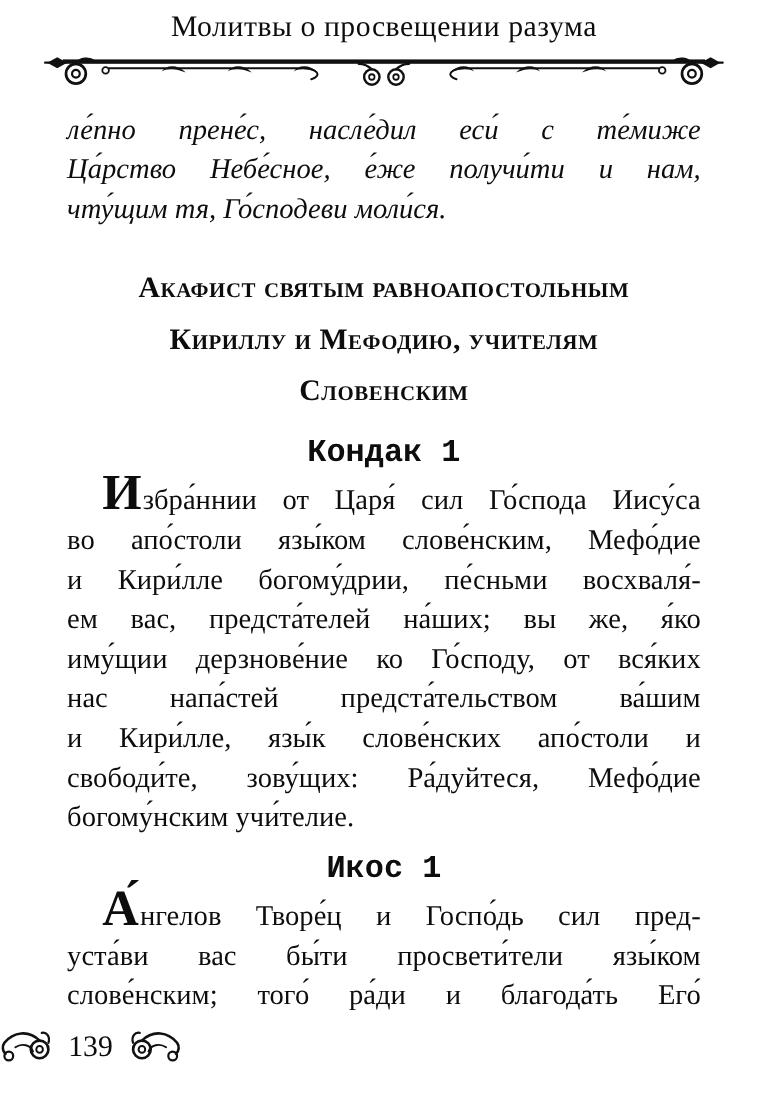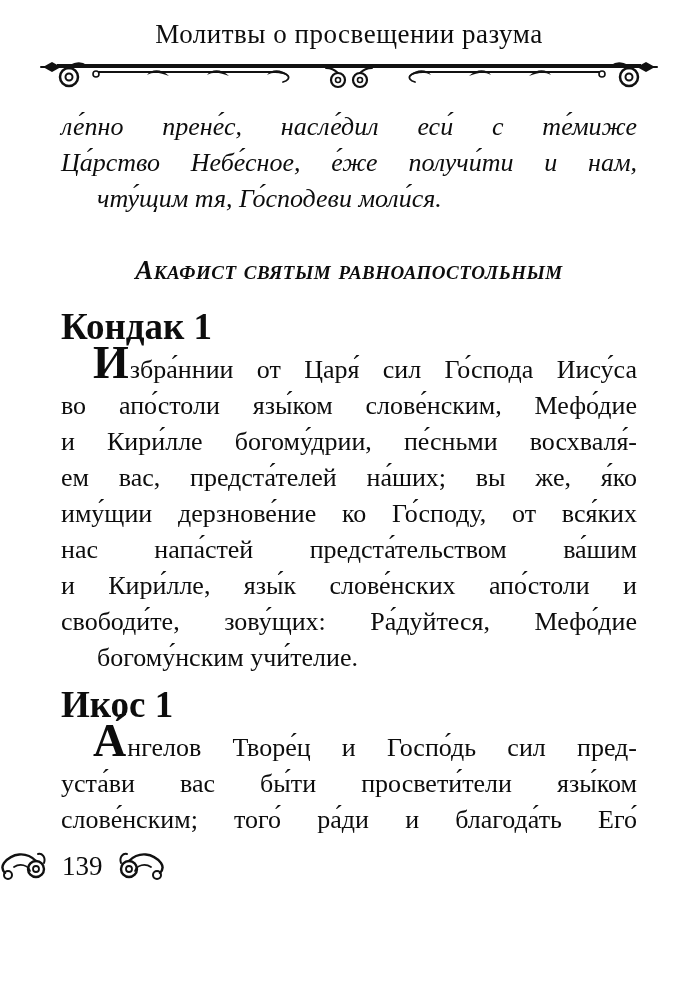--- a/index.html
+++ b/index.html
@@ -9,53 +9,54 @@
     height: 1000px;
     background: #ffffff;
     color: #0d0d0d;
     font-family: "Liberation Serif", "DejaVu Serif", serif;
     overflow: hidden;
   }
   .content { width: 576px; margin: 0 auto; }
 
   .running-header {
     margin: 0;
-    padding-top: 18px;
+    padding-top: 8px;
     text-align: center;
     font-size: 27px;
     line-height: 32px;
     letter-spacing: 0.5px;
   }
 
   .ornament-wrap { margin-top: 5px; text-align: center; }
 
   .textblock { font-size: 26px; line-height: 36px; }
 
   .jline { text-align: justify; height: 36px; }
   .jline::after { content: ""; display: inline-block; width: 100%; height: 0; vertical-align: top; }
-  .plainline { height: 36px; text-align: left; margin-left: 36px; }
+  .plainline { height: 36px; text-align: left; }
   .cline { text-align: center; }
 
   .intro { margin-top: 10px; font-style: italic; }
 
   .akathist-heading {
     margin-top: 30px;
     font-weight: bold;
     font-variant: small-caps;
     font-size: 27px;
     line-height: 47px;
     letter-spacing: 0.5px;
-    font-style: italic;
   }
 
   .section-title {
     margin: 0;
+    text-align: center;
     font-weight: bold;
-    font-size: 37px;
+    font-size: 29px;
     line-height: 38px;
+    font-family: Liberation Mono, monospace;
   }
   .kondak-title { margin-top: 14px; }
   .ikos-title   { margin-top: 10px; }
 
   .para { margin-top: 6px; }
   .first { padding-left: 32px; }
   .initial {
     font-size: 46px;
     line-height: 0;
     font-weight: bold;
@@ -107,20 +108,22 @@
 
   <div class="content">
     <div class="textblock intro">
         <div class="jline">ле́пно прене́с, насле́дил еси́ с те́миже</div>
         <div class="jline">Ца́рство Небе́сное, е́же получи́ти и нам,</div>
         <div class="plainline">чту́щим тя, Го́сподеви моли́ся.</div>
       </div>
 
     <div class="akathist-heading">
         <div class="cline">Акафист святым равноапостольным</div>
+        <div class="cline">Кириллу и Мефодию, учителям</div>
+        <div class="cline">Словенским</div>
       </div>
 
     <h2 class="section-title kondak-title">Кондак 1</h2>
 
     <div class="textblock para">
       <div class="jline first">
         <span class="initial">И</span><span>збра́ннии от Царя́ сил Го́спода Иису́са</span>
       </div>
       <div>
           <div class="jline">во апо́столи язы́ком слове́нским, Мефо́дие</div>

